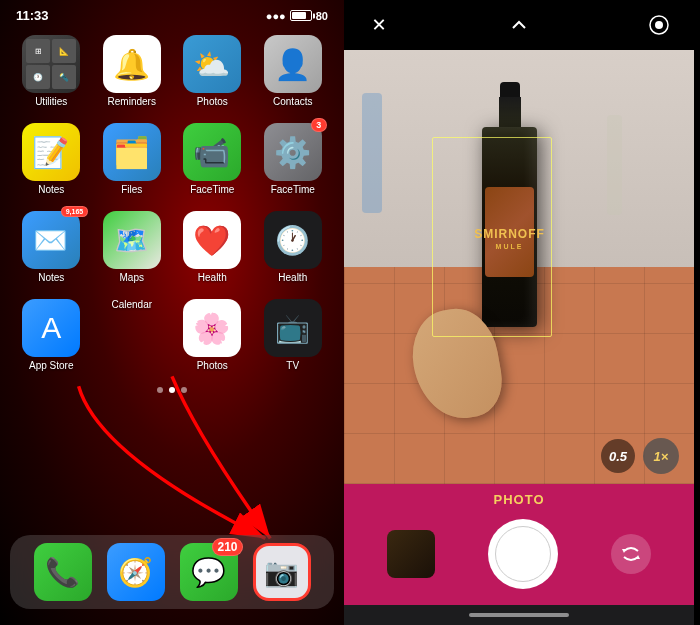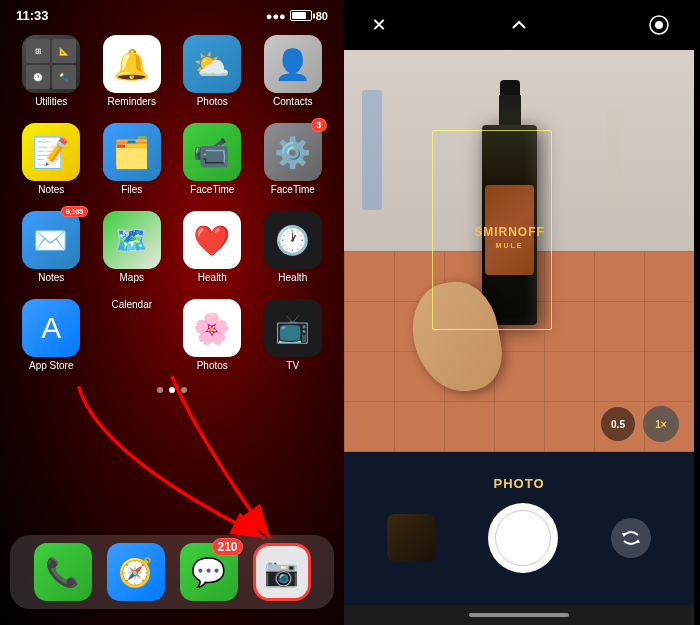--- a/index.html
+++ b/index.html
@@ -281,25 +281,26 @@
       align-items: center;
       gap: 8px;
     }
 
     .zoom-btn {
       width: 34px;
       height: 34px;
       border-radius: 50%;
       background: rgba(0,0,0,0.5);
       color: white;
-      font-size: 10px;
+      font-size: 13px;
       display: flex;
       align-items: center;
       justify-content: center;
       font-weight: 600;
+      font-style: italic;
     }
 
     .zoom-btn.active {
       background: rgba(80,80,80,0.8);
       color: #f5d060;
       width: 36px;
       height: 36px;
     }
 
     
@@ -308,22 +309,22 @@
       top: 20%;
       left: 25%;
       width: 120px;
       height: 200px;
       border: 1.5px solid rgba(255,255,100,0.7);
       border-radius: 2px;
     }
 
     
     .camera-bottom-bar {
-      background: #0f172a;
-      padding: 24px 0;
+      background: #be185d;
+      padding: 8px 0;
     }
 
     .camera-mode-label {
       text-align: center;
       color: #f5d060;
       font-size: 13px;
       font-weight: 600;
       letter-spacing: 1px;
       padding-bottom: 8px;
     }

